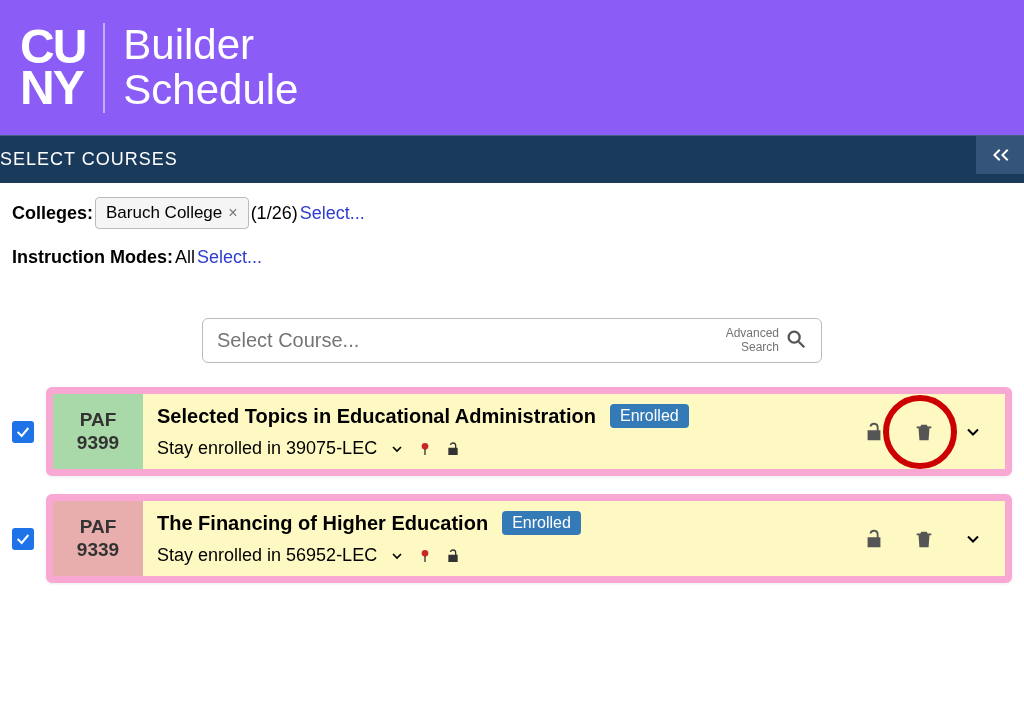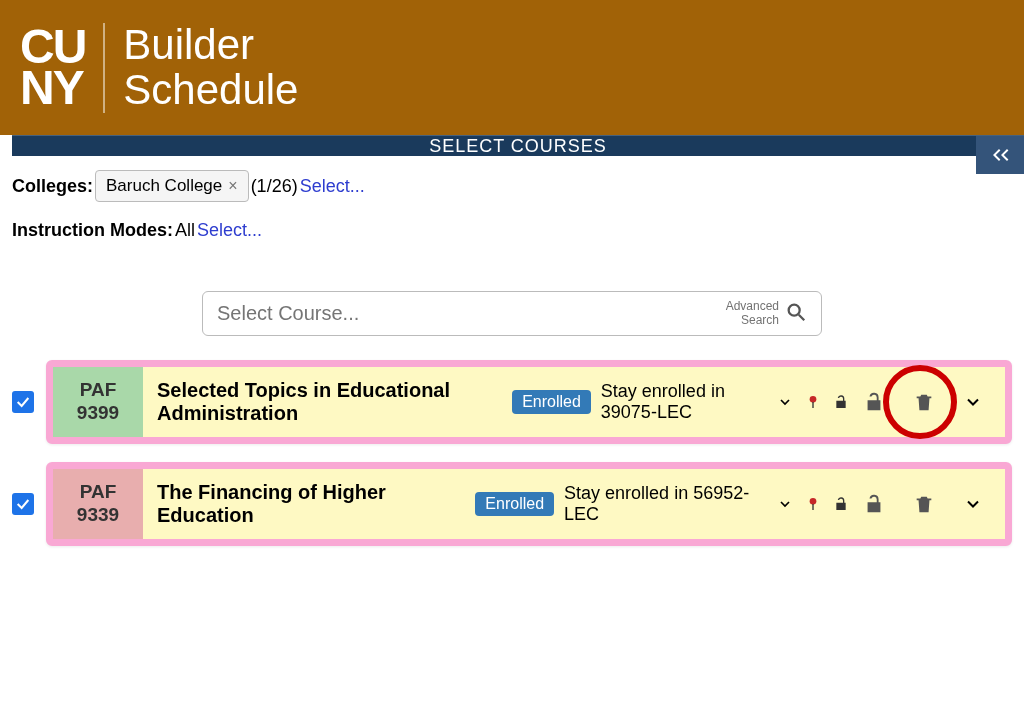--- a/index.html
+++ b/index.html
@@ -1,24 +1,24 @@
 <!DOCTYPE html>
 <html><head>
 <meta charset="utf-8">
 <style>
 * { box-sizing: border-box; margin: 0; padding: 0; }
 body { font-family: Arial, Helvetica, sans-serif; width: 1024px; height: 717px; overflow: hidden; background: #fff; }
-.header { background: #a16207; height: 135px; display: flex; align-items: center; padding-left: 20px; }
+.header { background: #8b5cf6; height: 135px; display: flex; align-items: center; padding-left: 20px; }
 .logo-block { display: flex; align-items: center; gap: 18px; }
 .cuny-logo { font-family: Arial, sans-serif; font-weight: 900; font-size: 48px; color: #fff; line-height: 0.85; letter-spacing: -2px; }
 .cuny-logo .row1 { display:block; }
 .cuny-logo .row2 { display:block; }
 .logo-divider { width: 2px; height: 90px; background: rgba(255,255,255,0.5); }
 .app-title { color: #fff; font-size: 42px; font-weight: 400; line-height: 1.05; }
-.subheader { background: #1a3a5c; border-top: 1px solid rgba(255,255,255,0.2); height: 21px; display: flex; align-items: center; justify-content: center; position: relative; margin-left: 12px; }
+.subheader { background: #1a3a5c; border-top: 1px solid rgba(255,255,255,0.2); height: 48px; display: flex; align-items: center; justify-content: flex-start; position: relative; }
 .subheader-title { color: #fff; font-size: 18px; letter-spacing: 1px; }
 .collapse-btn { position: absolute; right: 0; top: 0; width: 48px; height: 38px; background: #34547a; display: flex; align-items: center; justify-content: center; cursor: pointer; }
 .collapse-btn svg { fill: #fff; width: 24px; height: 24px; }
 .filters { padding: 14px 12px 0 12px; font-size: 18px; }
 .filter-row { display: flex; align-items: center; gap: 2px; margin-bottom: 18px; }
 .filter-label { font-weight: 700; color: #000; }
 .chip { border: 1px solid #bbb; border-radius: 4px; padding: 5px 10px; background: #f5f5f5; display: inline-flex; align-items: center; gap: 6px; font-size: 17px; }
 .chip-x { color: #777; cursor: pointer; font-size: 16px; }
 .count { color: #000; }
 .link { color: #2e3dcf; cursor: pointer; }
@@ -32,21 +32,21 @@
 .import-label { color: #333; }
 .worksheet-btn { font-weight: 700; letter-spacing: 0.5px; color:#000; cursor:pointer; }
 .course-list { margin-top: 24px; padding: 0 12px; display: flex; flex-direction: column; gap: 18px; }
 .course-row { display: flex; align-items: center; gap: 12px; }
 .chk { width: 22px; height: 22px; background: #1e73e8; border-radius: 3px; display: flex; align-items: center; justify-content: center; cursor: pointer; flex-shrink:0; }
 .chk svg { width: 16px; height: 16px; stroke: #fff; stroke-width: 3; fill: none; }
 .course-card { flex: 1; border: 7px solid #f9a8d4; border-radius: 6px; box-shadow: 0 1px 3px rgba(0,0,0,0.08); display: flex; align-items: stretch; min-height: 84px; background:#fef9c3; position: relative; }
 .course-code { width: 90px; display: flex; flex-direction: column; align-items: center; justify-content: center; font-weight: 700; font-size: 19px; color: #333; line-height:1.2; }
 .code-green { background: #a9d8a9; }
 .code-red { background: #e8aeae; }
-.course-main { flex: 1; padding: 10px 14px; display: flex; flex-direction: row; justify-content: center; gap: 10px; }
+.course-main { flex: 1; padding: 10px 14px; display: flex; flex-direction: column; justify-content: center; gap: 10px; }
 .course-title-row { display: flex; align-items: center; gap: 14px; }
 .course-title { font-weight: 700; font-size: 20px; color: #000; }
 .enrolled-badge { background: #337ab7; color: #fff; border-radius: 4px; padding: 3px 10px; font-size: 16px; }
 .course-sub-row { display: flex; align-items: center; gap: 12px; font-size: 18px; color: #000; }
 .mini-icon { display:inline-flex; align-items:center; }
 .mini-icon svg { width: 16px; height: 16px; }
 .course-actions { display: flex; align-items: center; gap: 28px; padding-right: 22px; }
 .act-icon { cursor: pointer; display:flex; align-items:center; }
 .act-icon svg { width: 22px; height: 22px; fill: #555; }
 .chevron svg { width: 20px; height: 20px; stroke:#000; stroke-width:2.4; fill:none; }

